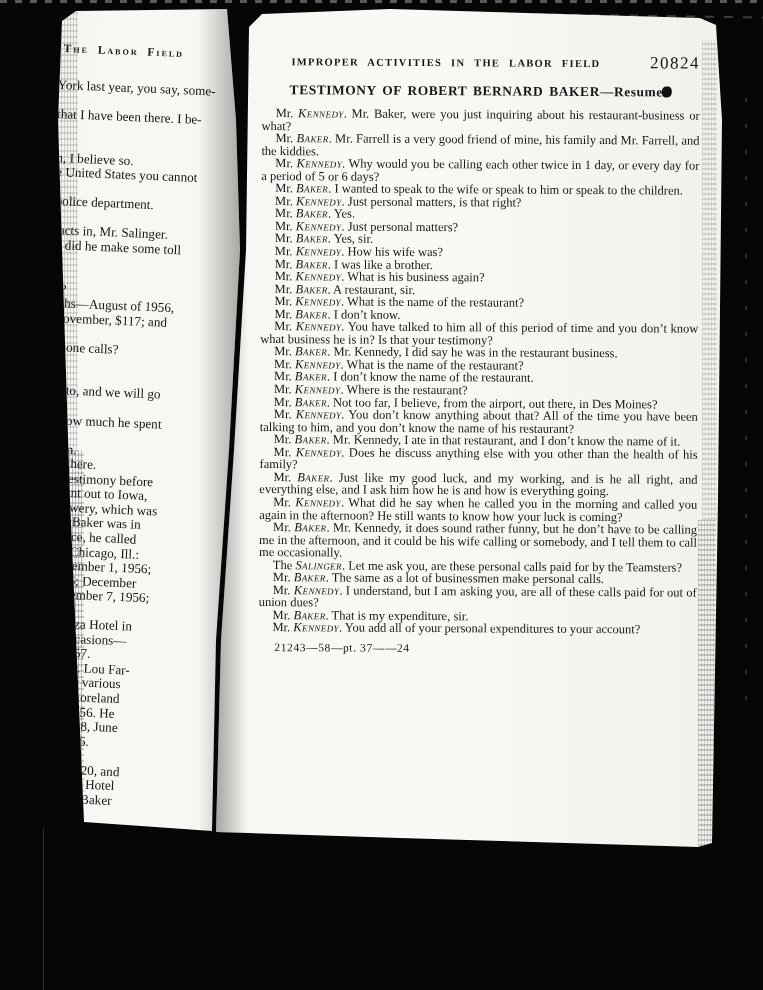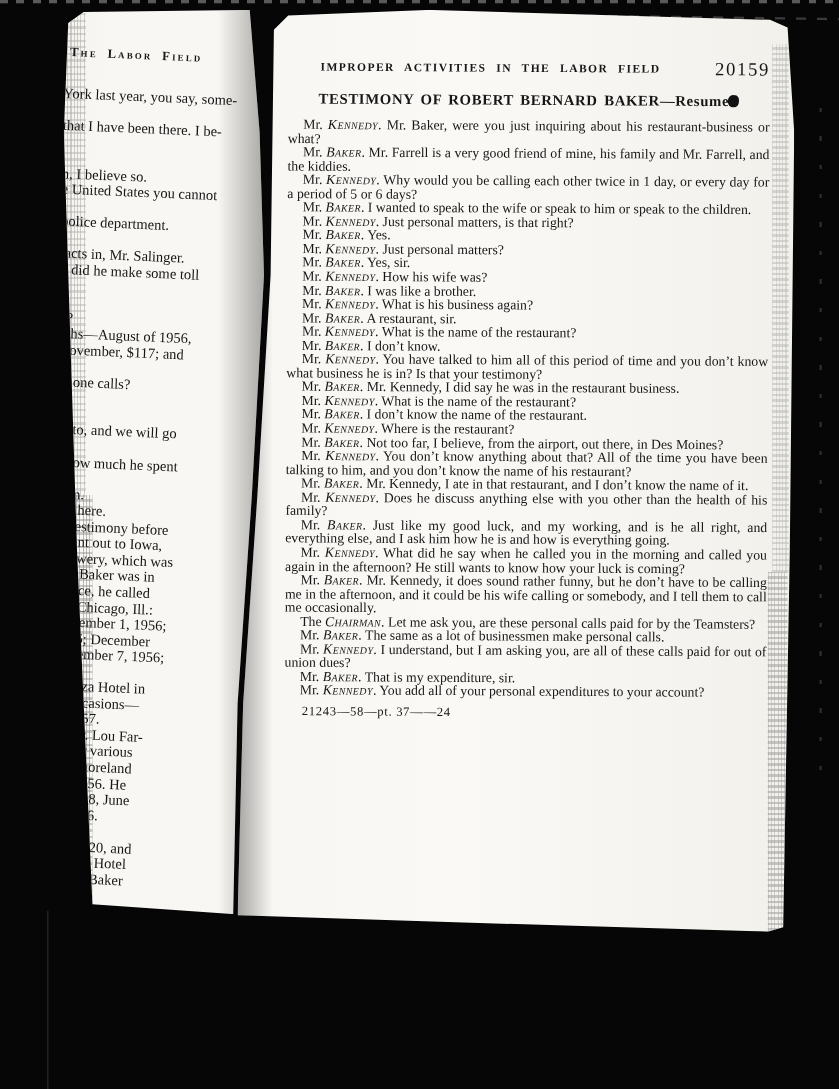--- a/index.html
+++ b/index.html
@@ -151,21 +151,21 @@
       </div>
     <div class="lnoise a"></div>
     <div class="lnoise b"></div>
   </div>
 
   <div class="page right">
     <div class="rshade"></div>
     <div class="rcontent">
       <div class="rhead">
         <span>IMPROPER ACTIVITIES IN THE LABOR FIELD</span>
-        <span class="pgnum">20159</span>
+        <span class="pgnum">20824</span>
       </div>
       <div class="title">
         <span>TESTIMONY OF ROBERT BERNARD BAKER—Resumed</span><span class="blob"></span>
       </div>
       <div class="body" id="paragraphs">
           <p class="para"><span>Mr. </span><span class="sc">Kennedy</span>.  Mr. Baker, were you just inquiring about his restaurant-business or what?</p>
           <p class="para"><span>Mr. </span><span class="sc">Baker</span>.  Mr. Farrell is a very good friend of mine, his family and Mr. Farrell, and the kiddies.</p>
           <p class="para"><span>Mr. </span><span class="sc">Kennedy</span>.  Why would you be calling each other twice in 1 day, or every day for a period of 5 or 6 days?</p>
           <p class="para"><span>Mr. </span><span class="sc">Baker</span>.  I wanted to speak to the wife or speak to him or speak to the children.</p>
           <p class="para"><span>Mr. </span><span class="sc">Kennedy</span>.  Just personal matters, is that right?</p>
@@ -183,21 +183,21 @@
           <p class="para"><span>Mr. </span><span class="sc">Kennedy</span>.  What is the name of the restaurant?</p>
           <p class="para"><span>Mr. </span><span class="sc">Baker</span>.  I don’t know the name of the restaurant.</p>
           <p class="para"><span>Mr. </span><span class="sc">Kennedy</span>.  Where is the restaurant?</p>
           <p class="para"><span>Mr. </span><span class="sc">Baker</span>.  Not too far, I believe, from the airport, out there, in Des Moines?</p>
           <p class="para"><span>Mr. </span><span class="sc">Kennedy</span>.  You don’t know anything about that?  All of the time you have been talking to him, and you don’t know the name of his restaurant?</p>
           <p class="para"><span>Mr. </span><span class="sc">Baker</span>.  Mr. Kennedy, I ate in that restaurant, and I don’t know the name of it.</p>
           <p class="para"><span>Mr. </span><span class="sc">Kennedy</span>.  Does he discuss anything else with you other than the health of his family?</p>
           <p class="para"><span>Mr. </span><span class="sc">Baker</span>.  Just like my good luck, and my working, and is he all right, and everything else, and I ask him how he is and how is everything going.</p>
           <p class="para"><span>Mr. </span><span class="sc">Kennedy</span>.  What did he say when he called you in the morning and called you again in the afternoon?  He still wants to know how your luck is coming?</p>
           <p class="para"><span>Mr. </span><span class="sc">Baker</span>.  Mr. Kennedy, it does sound rather funny, but he don’t have to be calling me in the afternoon, and it could be his wife calling or somebody, and I tell them to call me occasionally.</p>
-          <p class="para"><span>The </span><span class="sc">Chairman</span>.  Let me ask you, are these personal calls paid for by the Teamsters?</p>
+          <p class="para"><span>The </span><span class="sc">Salinger</span>.  Let me ask you, are these personal calls paid for by the Teamsters?</p>
           <p class="para"><span>Mr. </span><span class="sc">Baker</span>.  The same as a lot of businessmen make personal calls.</p>
           <p class="para"><span>Mr. </span><span class="sc">Kennedy</span>.  I understand, but I am asking you, are all of these calls paid for out of union dues?</p>
           <p class="para"><span>Mr. </span><span class="sc">Baker</span>.  That is my expenditure, sir.</p>
           <p class="para"><span>Mr. </span><span class="sc">Kennedy</span>.  You add all of your personal expenditures to your account?</p>
         </div>
       <div class="footer">21243—58—pt. 37——24</div>
     </div>
     <div class="rnoise a"></div>
     <div class="rnoise b"></div>
   </div>

